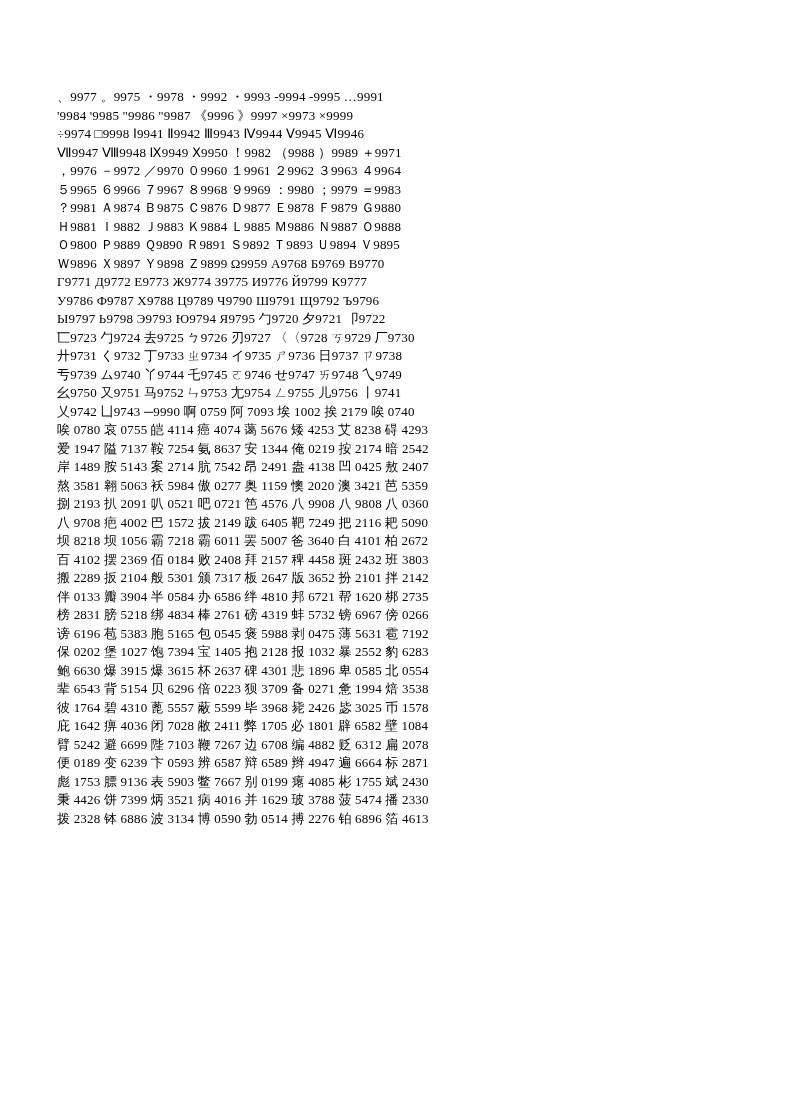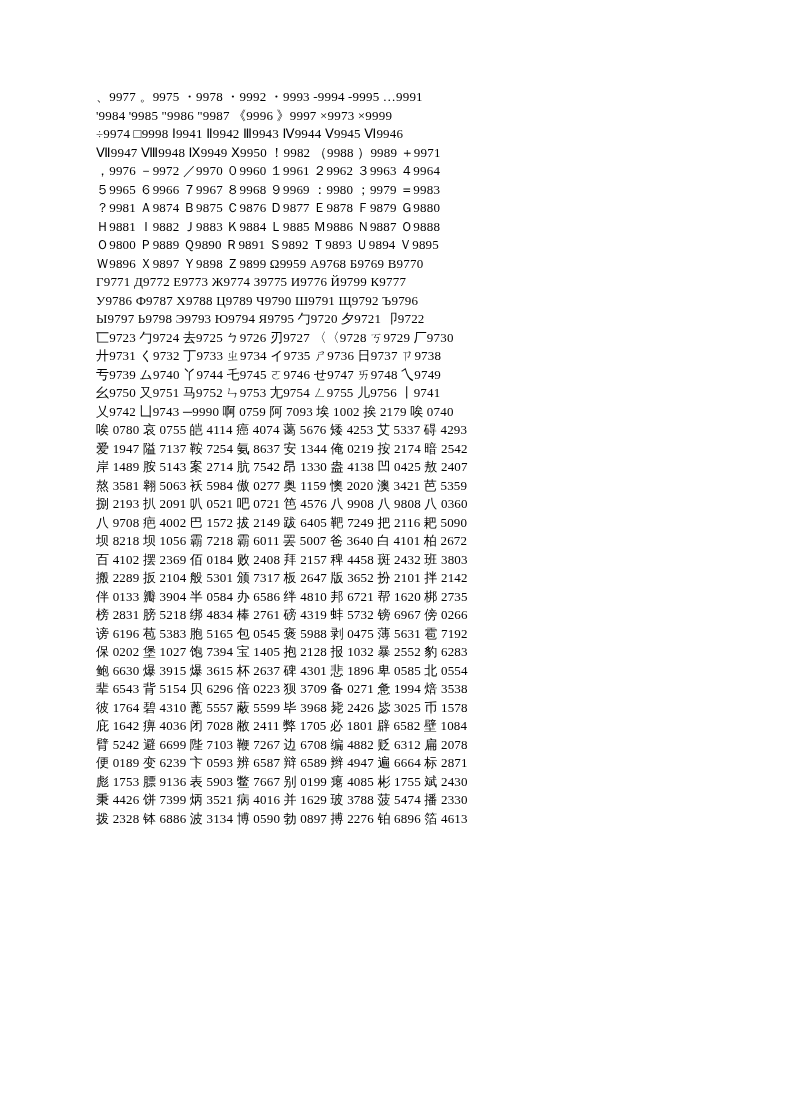--- a/index.html
+++ b/index.html
@@ -6,21 +6,21 @@
     margin: 0;
     padding: 0;
     background: #fff;
     font-family: "SimSun", "Songti SC", serif;
     font-size: 13px;
     color: #000;
     width: 792px;
     height: 1120px;
   }
   .page {
-    padding: 88px 96px 0 96px;
+    padding: 88px 96px 0 57px;
     line-height: 18.5px;
   }
   .line {
     white-space: nowrap;
     letter-spacing: 0.2px;
   }
 </style>
 </head>
 <body>
 
@@ -36,36 +36,36 @@
   <div class="line">Ｏ9800 Ｐ9889 Ｑ9890 Ｒ9891 Ｓ9892 Ｔ9893 Ｕ9894 Ｖ9895</div>
   <div class="line">Ｗ9896 Ｘ9897 Ｙ9898 Ｚ9899 Ω9959 А9768 Б9769 В9770</div>
   <div class="line">Г9771 Д9772 Е9773 Ж9774 З9775 И9776 Й9799 К9777</div>
   <div class="line">У9786 Ф9787 Х9788 Ц9789 Ч9790 Ш9791 Щ9792 Ъ9796</div>
   <div class="line">Ы9797 Ь9798 Э9793 Ю9794 Я9795 勹9720 夕9721 卩9722</div>
   <div class="line">匸9723 勹9724 去9725 ㄅ9726 刃9727 〈〈9728 ㄎ9729 厂9730</div>
   <div class="line">廾9731 く9732 丁9733 ㄓ9734 イ9735 ㄕ9736 日9737 ㄗ9738</div>
   <div class="line">亐9739 ム9740 丫9744 乇9745 ㄛ9746 せ9747 ㄞ9748 乀9749</div>
   <div class="line">幺9750 又9751 马9752 ㄣ9753 尢9754 ㄥ9755 儿9756 丨9741</div>
   <div class="line">乂9742 凵9743 ─9990  啊 0759  阿 7093  埃 1002  挨 2179  唉 0740</div>
-  <div class="line">唉 0780  哀 0755  皑 4114  癌 4074  蔼 5676  矮 4253  艾 5337  碍 4293</div>
+  <div class="line">唉 0780  哀 0755  皑 4114  癌 4074  蔼 5676  矮 4253  艾 8238  碍 4293</div>
   <div class="line">爱 1947  隘 7137  鞍 7254  氨 8637  安 1344  俺 0219  按 2174  暗 2542</div>
-  <div class="line">岸 1489  胺 5143  案 2714  肮 7542  昂 1330  盎 4138  凹 0425  敖 2407</div>
+  <div class="line">岸 1489  胺 5143  案 2714  肮 7542  昂 2491  盎 4138  凹 0425  敖 2407</div>
   <div class="line">熬 3581  翱 5063  袄 5984  傲 0277  奥 1159  懊 2020  澳 3421  芭 5359</div>
   <div class="line">捌 2193  扒 2091  叭 0521  吧 0721  笆 4576  八 9908  八 9808  八 0360</div>
   <div class="line">八 9708  疤 4002  巴 1572  拔 2149  跋 6405  靶 7249  把 2116  耙 5090</div>
   <div class="line">坝 8218  坝 1056  霸 7218  霸 6011  罢 5007  爸 3640  白 4101  柏 2672</div>
   <div class="line">百 4102  摆 2369  佰 0184  败 2408  拜 2157  稗 4458  斑 2432  班 3803</div>
   <div class="line">搬 2289  扳 2104  般 5301  颁 7317  板 2647  版 3652  扮 2101  拌 2142</div>
   <div class="line">伴 0133  瓣 3904  半 0584  办 6586  绊 4810  邦 6721  帮 1620  梆 2735</div>
   <div class="line">榜 2831  膀 5218  绑 4834  棒 2761  磅 4319  蚌 5732  镑 6967  傍 0266</div>
   <div class="line">谤 6196  苞 5383  胞 5165  包 0545  褒 5988  剥 0475  薄 5631  雹 7192</div>
   <div class="line">保 0202  堡 1027  饱 7394  宝 1405  抱 2128  报 1032  暴 2552  豹 6283</div>
   <div class="line">鲍 6630  爆 3915  爆 3615  杯 2637  碑 4301  悲 1896  卑 0585  北 0554</div>
   <div class="line">辈 6543  背 5154  贝 6296  倍 0223  狈 3709  备 0271  惫 1994  焙 3538</div>
   <div class="line">彼 1764  碧 4310  蓖 5557  蔽 5599  毕 3968  毙 2426  毖 3025  币 1578</div>
   <div class="line">庇 1642  痹 4036  闭 7028  敝 2411  弊 1705  必 1801  辟 6582  壁 1084</div>
   <div class="line">臂 5242  避 6699  陛 7103  鞭 7267  边 6708  编 4882  贬 6312  扁 2078</div>
   <div class="line">便 0189  变 6239  卞 0593  辨 6587  辩 6589  辫 4947  遍 6664  标 2871</div>
   <div class="line">彪 1753  膘 9136  表 5903  鳖 7667  别 0199  瘪 4085  彬 1755  斌 2430</div>
   <div class="line">秉 4426  饼 7399  炳 3521  病 4016  并 1629  玻 3788  菠 5474  播 2330</div>
-  <div class="line">拨 2328  钵 6886  波 3134  博 0590  勃 0897  搏 2276  铂 6896  箔 4613</div>
+  <div class="line">拨 2328  钵 6886  波 3134  博 0590  勃 0514  搏 2276  铂 6896  箔 4613</div>
   <div class="line"></div>
 </div>
 
 </body></html>

